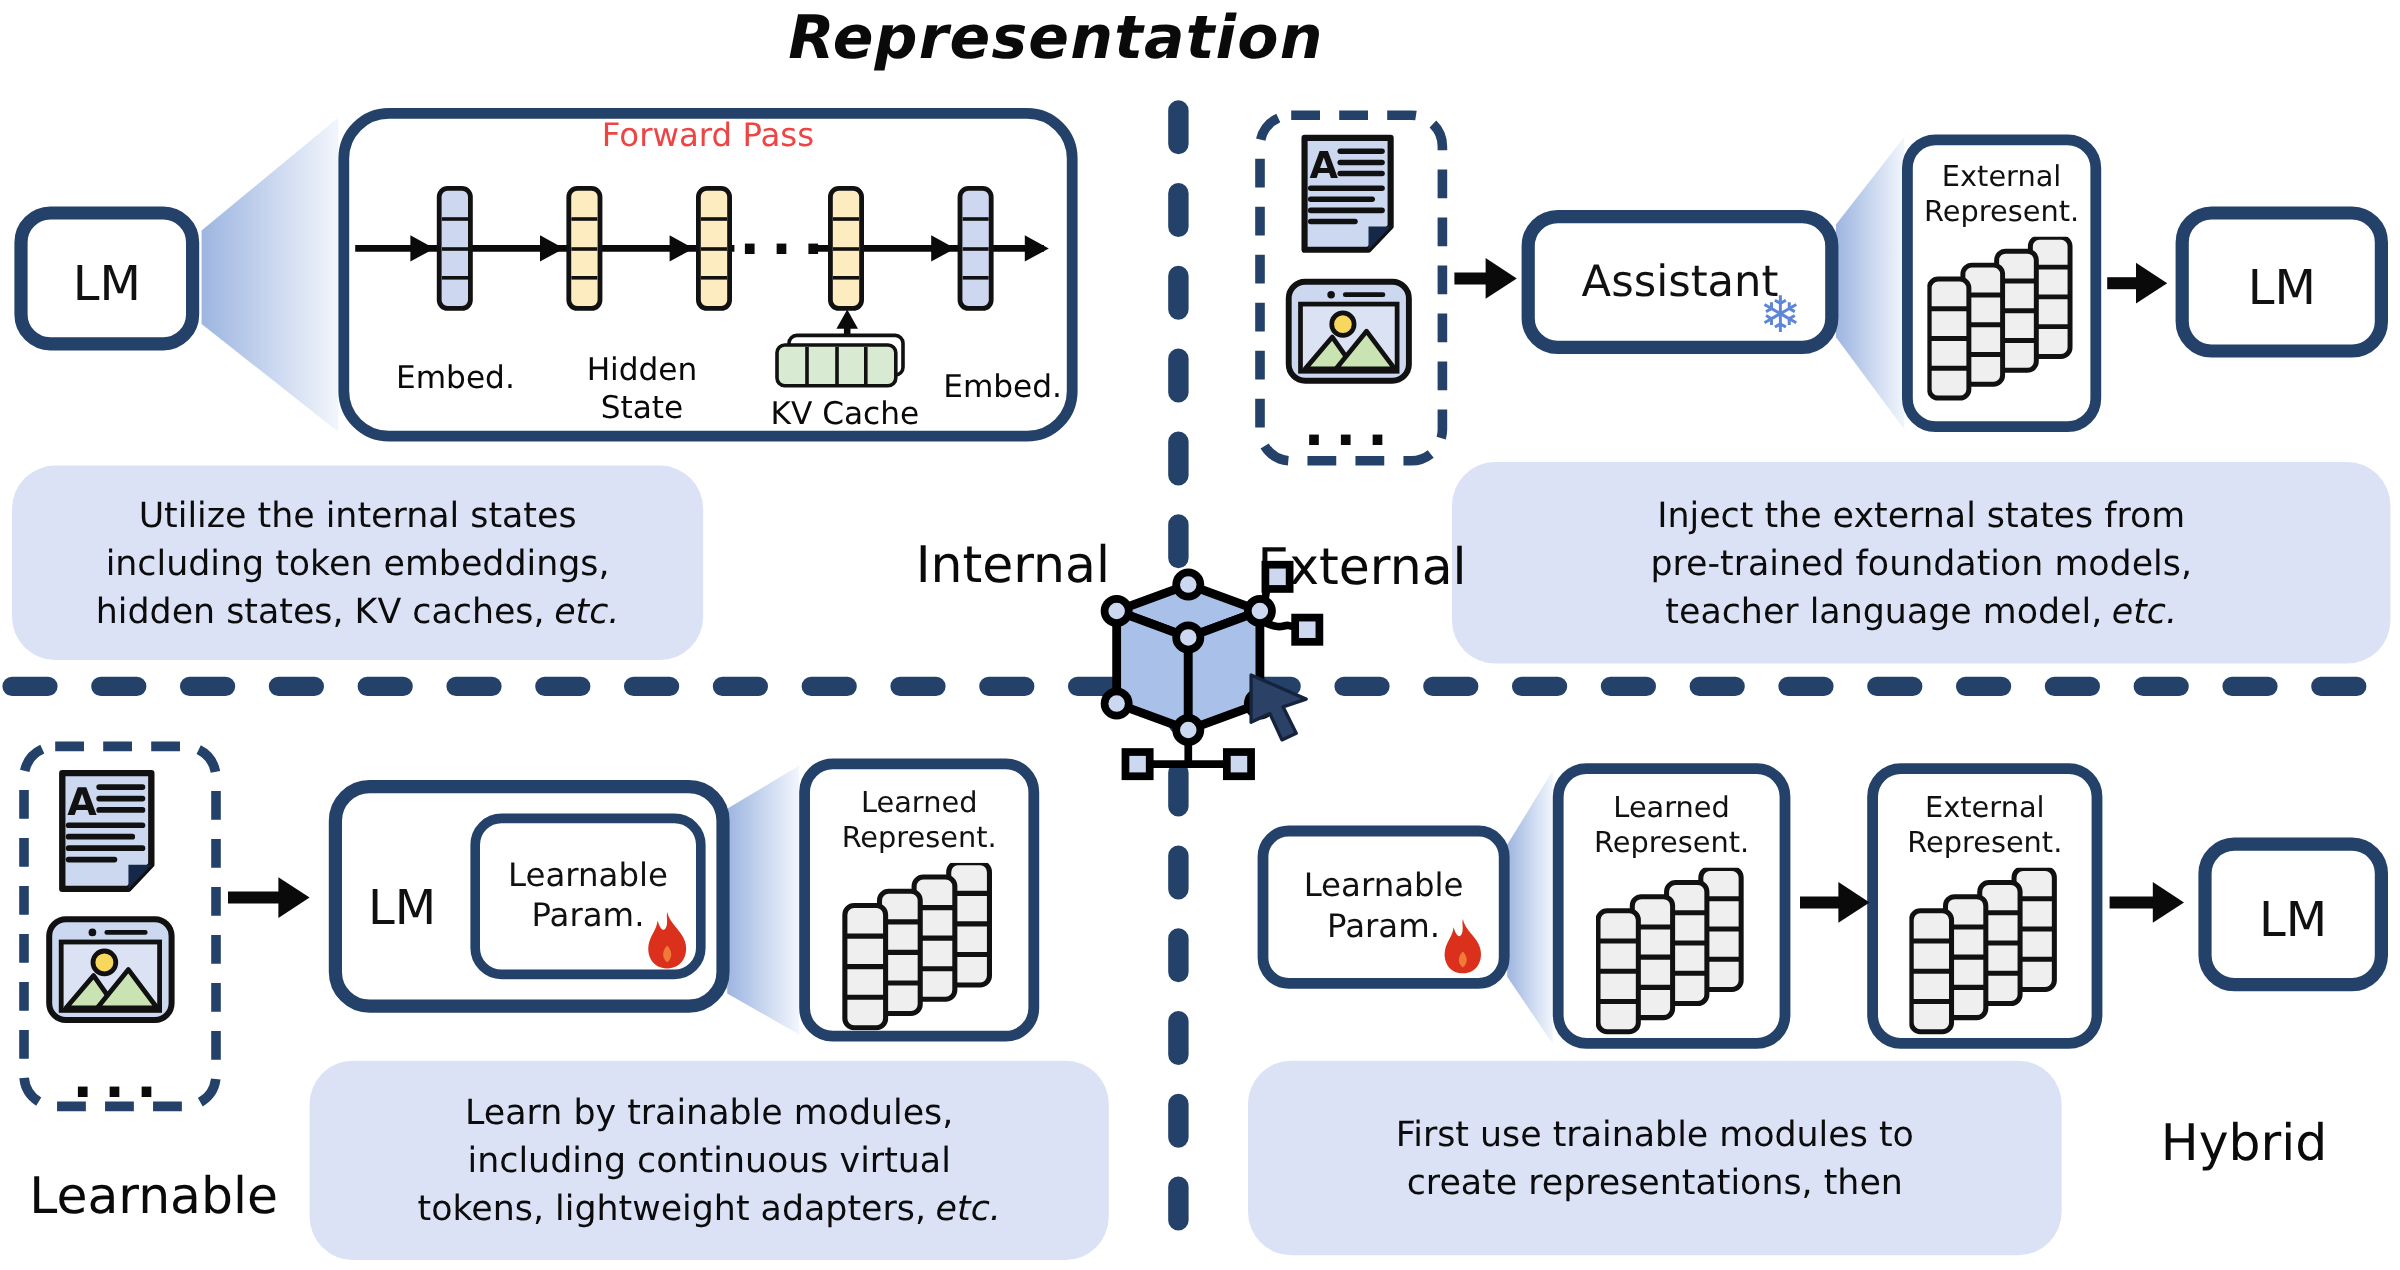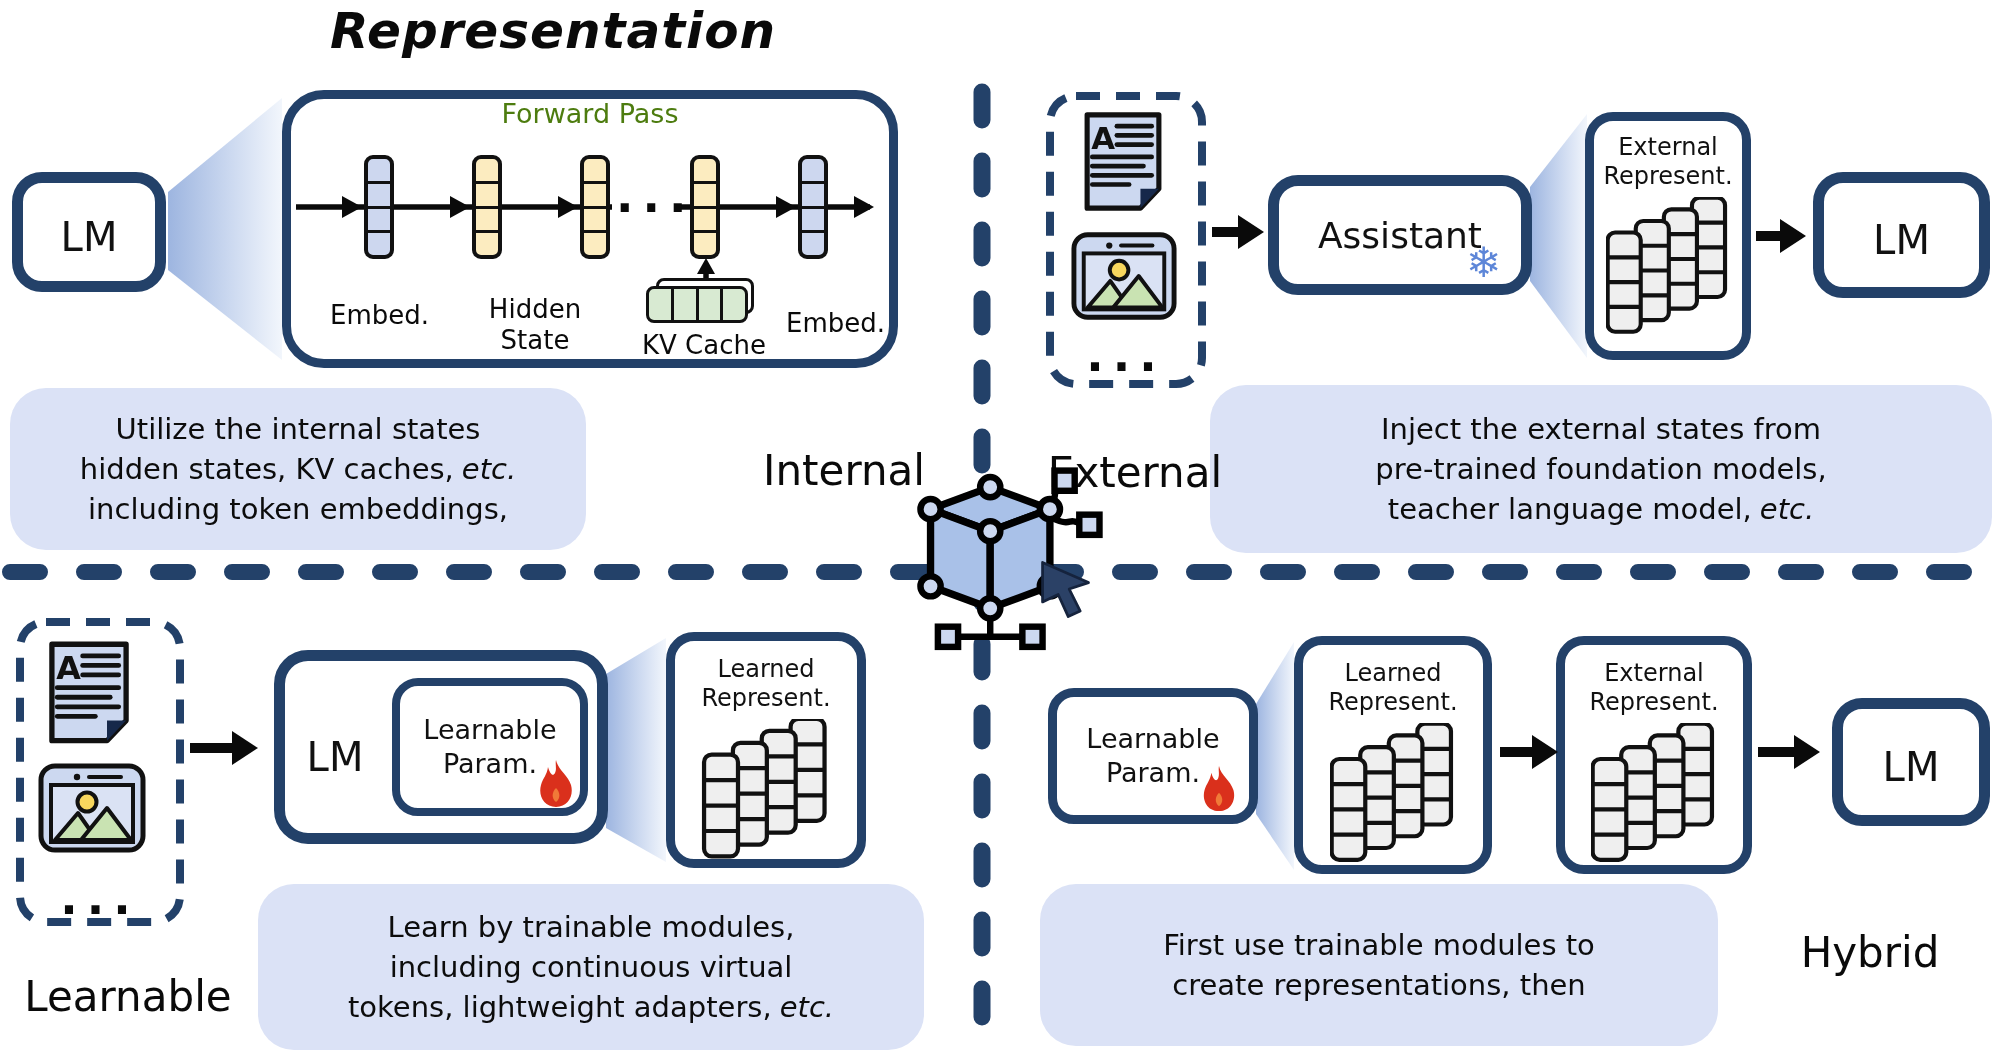--- a/index.html
+++ b/index.html
@@ -3,41 +3,41 @@
 <meta charset="utf-8">
 <style>
   html,body{margin:0;padding:0;background:#ffffff;}
   #canvas{
     position:relative;width:2000px;height:1058px;background:#ffffff;overflow:hidden;
     font-family:"DejaVu Sans",sans-serif;color:#111;
   }
   .abs{position:absolute;}
   svg.layer{position:absolute;left:0;top:0;width:2000px;height:1058px;pointer-events:none;}
   .page-title{
-    position:absolute;left:330px;top:2px;width:1100px;
+    position:absolute;left:330px;top:2px;width:1100px;text-align:center;
     font-size:50px;font-weight:bold;font-style:italic;letter-spacing:1px;color:#0a0a0a;
   }
   .box{
     position:absolute;background:#ffffff;border:9px solid #234169;border-radius:30px;
     box-sizing:border-box;display:flex;flex-direction:column;align-items:center;justify-content:center;
   }
   .lm-text{font-size:40px;font-weight:500;margin-top:10px;}
   .assistant-text{font-size:36px;}
   .rep-title{font-size:24px;line-height:29px;text-align:center;margin-top:2px;}
   .param-text{font-size:27px;line-height:34px;text-align:center;}
   .note{
     position:absolute;background:#dbe2f6;border-radius:36px;box-sizing:border-box;
     display:flex;flex-direction:column;align-items:center;justify-content:center;
     font-size:29px;line-height:40px;color:#0c0c0c;text-align:center;
   }
   .etc{font-style:italic;margin-left:8px;}
   .etc:empty{margin-left:0;}
   .qlabel{position:absolute;font-size:42px;color:#0a0a0a;text-align:center;}
   .fp-label{position:absolute;font-size:26px;line-height:31px;text-align:center;color:#0a0a0a;}
-  .fp-title{position:absolute;font-size:27px;text-align:center;color:#4d7c0f;}
+  .fp-title{position:absolute;font-size:27px;text-align:center;color:#ef4444;}
   .bar{
     position:absolute;width:30px;height:104px;border:4px solid #111;border-radius:9px;
     box-sizing:border-box;overflow:hidden;display:flex;flex-direction:column;top:155px;
   }
   .bar b{flex:1;border-bottom:3px solid #111;}
   .bar b:last-child{border-bottom:none;}
   .bar.lav{background:#cdd7ef;}
   .bar.cream{background:#fcecc0;}
   .kv-back{
     position:absolute;left:656px;top:278px;width:98px;height:36px;background:#ffffff;
@@ -175,22 +175,22 @@
 
   <div class="box" style="left:12px;top:172px;width:154px;height:120px;border-width:11px;">
     <span class="lm-text">LM</span>
   </div>
 
   <div class="box" style="left:282px;top:90px;width:616px;height:278px;border-radius:42px;"></div>
   <div class="fp-title" style="left:432px;top:98px;width:316px;">Forward Pass</div>
 
   <div class="note" style="left:10px;top:388px;width:576px;height:162px;">
     <div>Utilize the internal states</div>
+    <div>including token embeddings,</div>
     <div><span>hidden states, KV caches,</span><i class="etc">etc.</i></div>
-    <div>including token embeddings,</div>
   </div>
   <div class="qlabel" style="left:734px;top:446px;width:220px;">Internal</div>
 
   <div class="box" style="left:1268px;top:175px;width:264px;height:120px;border-width:11px;">
     <span class="assistant-text">Assistant</span>
   </div>
 
   <div class="box" style="left:1585px;top:112px;width:166px;height:248px;border-radius:28px;justify-content:flex-start;padding-top:10px;">
     <div class="rep-title">
       <div>External</div>

